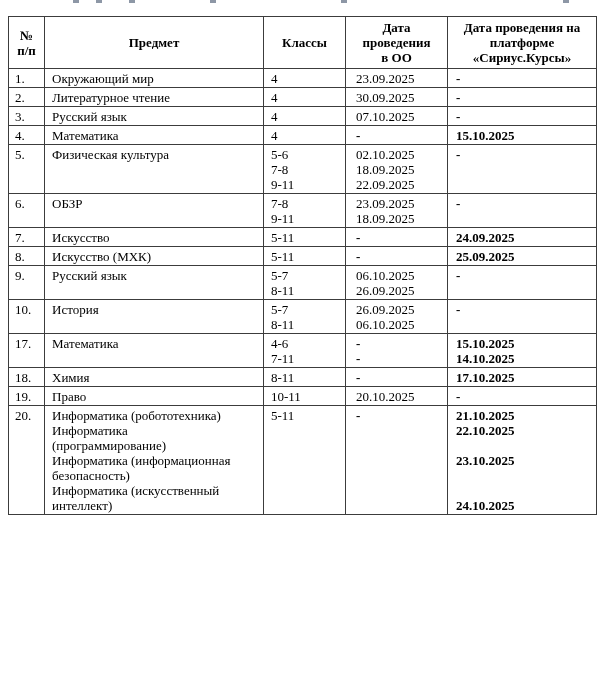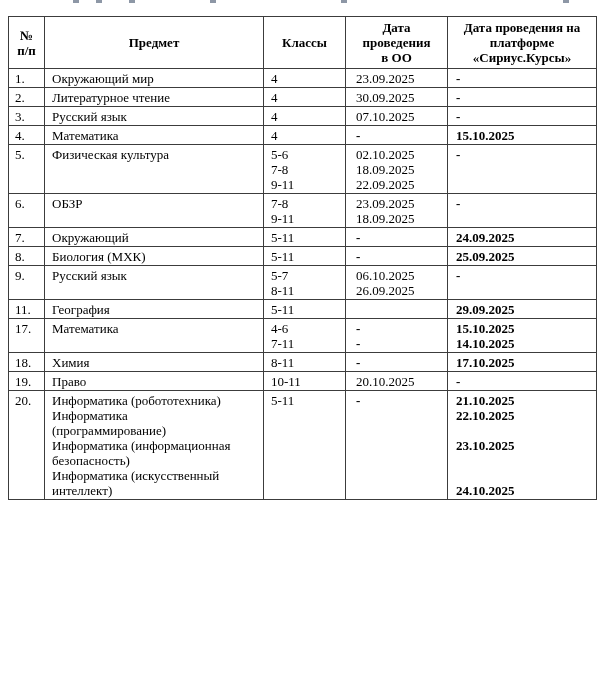--- a/index.html
+++ b/index.html
@@ -128,47 +128,49 @@
     <td class="c-num">6.</td>
     <td class="c-subj">ОБЗР</td>
     <td class="c-class">7-8
 9-11</td>
     <td class="c-oo">23.09.2025
 18.09.2025</td>
     <td class="c-sirius">-</td>
   </tr>
         <tr>
     <td class="c-num">7.</td>
-    <td class="c-subj">Окружающий</td>
+    <td class="c-subj">Искусство</td>
     <td class="c-class">5-11</td>
     <td class="c-oo dash-bold">-</td>
     <td class="c-sirius">24.09.2025</td>
   </tr>
         <tr>
     <td class="c-num">8.</td>
-    <td class="c-subj">Биология (МХК)</td>
+    <td class="c-subj">Искусство (МХК)</td>
     <td class="c-class">5-11</td>
     <td class="c-oo dash-bold">-</td>
     <td class="c-sirius">25.09.2025</td>
   </tr>
         <tr>
     <td class="c-num">9.</td>
     <td class="c-subj">Русский язык</td>
     <td class="c-class">5-7
 8-11</td>
     <td class="c-oo">06.10.2025
 26.09.2025</td>
     <td class="c-sirius">-</td>
   </tr>
         <tr>
-    <td class="c-num">11.</td>
-    <td class="c-subj">География</td>
-    <td class="c-class">5-11</td>
-    <td class="c-oo"></td>
-    <td class="c-sirius">29.09.2025</td>
+    <td class="c-num">10.</td>
+    <td class="c-subj">История</td>
+    <td class="c-class">5-7
+8-11</td>
+    <td class="c-oo">26.09.2025
+06.10.2025</td>
+    <td class="c-sirius">-</td>
   </tr>
         <tr>
     <td class="c-num">17.</td>
     <td class="c-subj">Математика</td>
     <td class="c-class">4-6
 7-11</td>
     <td class="c-oo dash-bold">-
 -</td>
     <td class="c-sirius">15.10.2025
 14.10.2025</td>

